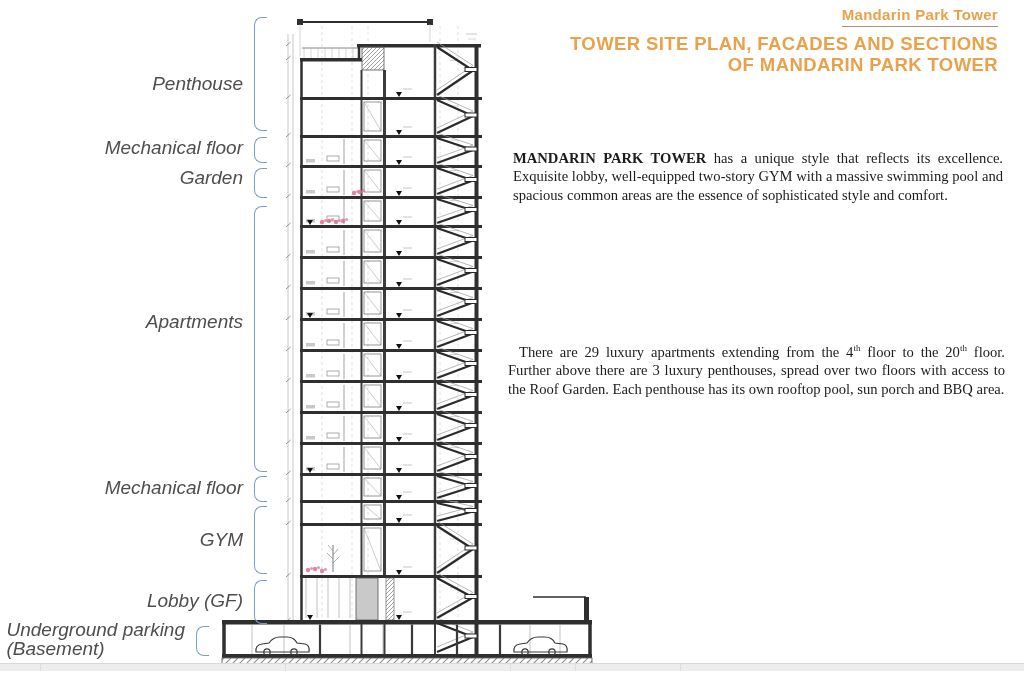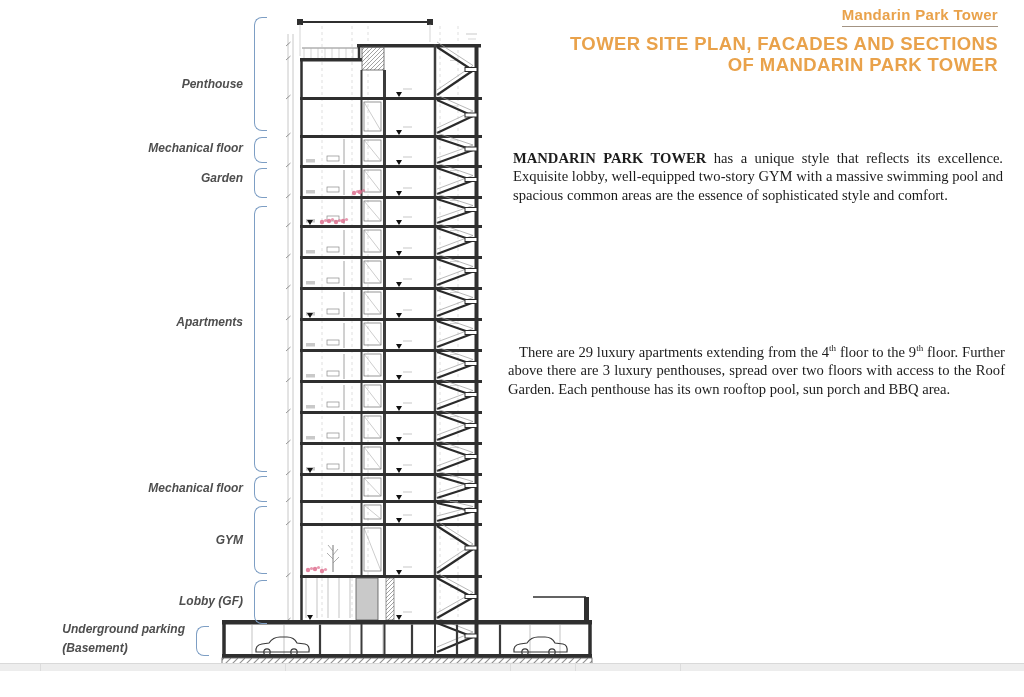--- a/index.html
+++ b/index.html
@@ -4,21 +4,21 @@
 <style>
   html,body{margin:0;padding:0;background:#fff;}
   .page{position:relative;width:1024px;height:671px;background:#fff;overflow:hidden;
         font-family:"Liberation Sans",sans-serif;}
   
   .hdr{position:absolute;top:6px;right:26px;text-align:right;}
   .crumb{display:inline-block;color:#E9A24B;font-size:15px;font-weight:600;letter-spacing:.3px;
          padding-bottom:3px;border-bottom:1.5px solid #a39383;}
   .ttl{margin-top:6px;color:#E9A24B;font-size:18.5px;font-weight:bold;letter-spacing:.4px;line-height:21px;}
   
-  .fl{position:absolute;font-style:italic;font-size:12px;color:#4e4e4e;white-space:nowrap;line-height:18px;font-weight:bold;}
+  .fl{position:absolute;font-style:italic;font-size:19px;color:#4e4e4e;white-space:nowrap;line-height:18px;}
   .fl2{white-space:pre-line;text-align:left;line-height:19px;}
   .brk{position:absolute;width:13px;border:1.8px solid #7d9ec4;border-right:none;
        border-radius:8px 0 0 8px;box-sizing:border-box;}
   
   .para{position:absolute;font-family:"Liberation Serif",serif;color:#1c1c1c;
         font-size:14.6px;line-height:18.4px;text-align:justify;margin:0;}
   .p1{left:513px;top:149px;width:490px;}
   .p2{left:508px;top:343px;width:497px;text-indent:11px;}
   .para b{font-weight:bold;}
   .para sup{font-size:9px;vertical-align:super;line-height:0;}
@@ -421,21 +421,21 @@
   <div class="brk" style="left:254px;top:137px;height:26px"></div>
   <div class="brk" style="left:254px;top:168px;height:30px"></div>
   <div class="brk" style="left:254px;top:206px;height:266px"></div>
   <div class="brk" style="left:254px;top:476px;height:26px"></div>
   <div class="brk" style="left:254px;top:506px;height:68px"></div>
   <div class="brk" style="left:254px;top:580px;height:44px"></div>
   <div class="brk" style="left:196px;top:626px;height:30px"></div>
 
   <p class="para p1"><b>MANDARIN PARK TOWER</b><span> has a unique style that reflects its excellence. Exquisite lobby, well-equipped two-story GYM with a massive swimming pool and spacious common areas are the essence of sophisticated style and comfort.</span></p>
 
-  <p class="para p2"><span>There are 29 luxury apartments extending from the 4</span><sup>th</sup><span> floor to the 9</span><sup>th</sup><span> floor. Further above there are 3 luxury penthouses, spread over two floors with access to the Roof Garden. Each penthouse has its own rooftop pool, sun porch and BBQ area.</span></p>
+  <p class="para p2"><span>There are 29 luxury apartments extending from the 4</span><sup>th</sup><span> floor to the 20</span><sup>th</sup><span> floor. Further above there are 3 luxury penthouses, spread over two floors with access to the Roof Garden. Each penthouse has its own rooftop pool, sun porch and BBQ area.</span></p>
 
   <div class="pill">
     <span class="txt">21 из 80</span>
     <span class="sep"></span>
     <svg width="13" height="13" viewBox="0 0 13 13">
       <path d="M3.5 9.5 L9.5 3.5 M6 3.5 H9.5 V7 M7 9.5 H3.5 V6" stroke="#e4e6e8" stroke-width="1.4" fill="none"></path>
     </svg>
   </div>
 
   <div class="pagenum">21</div>

